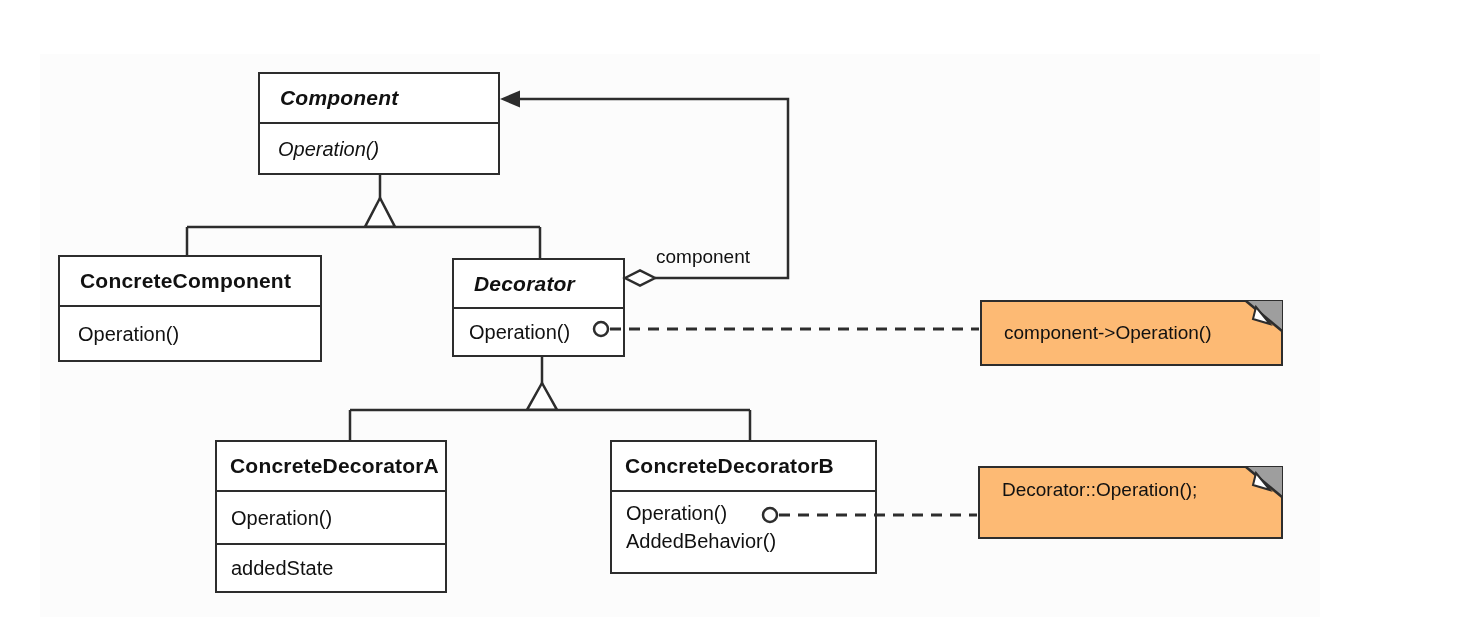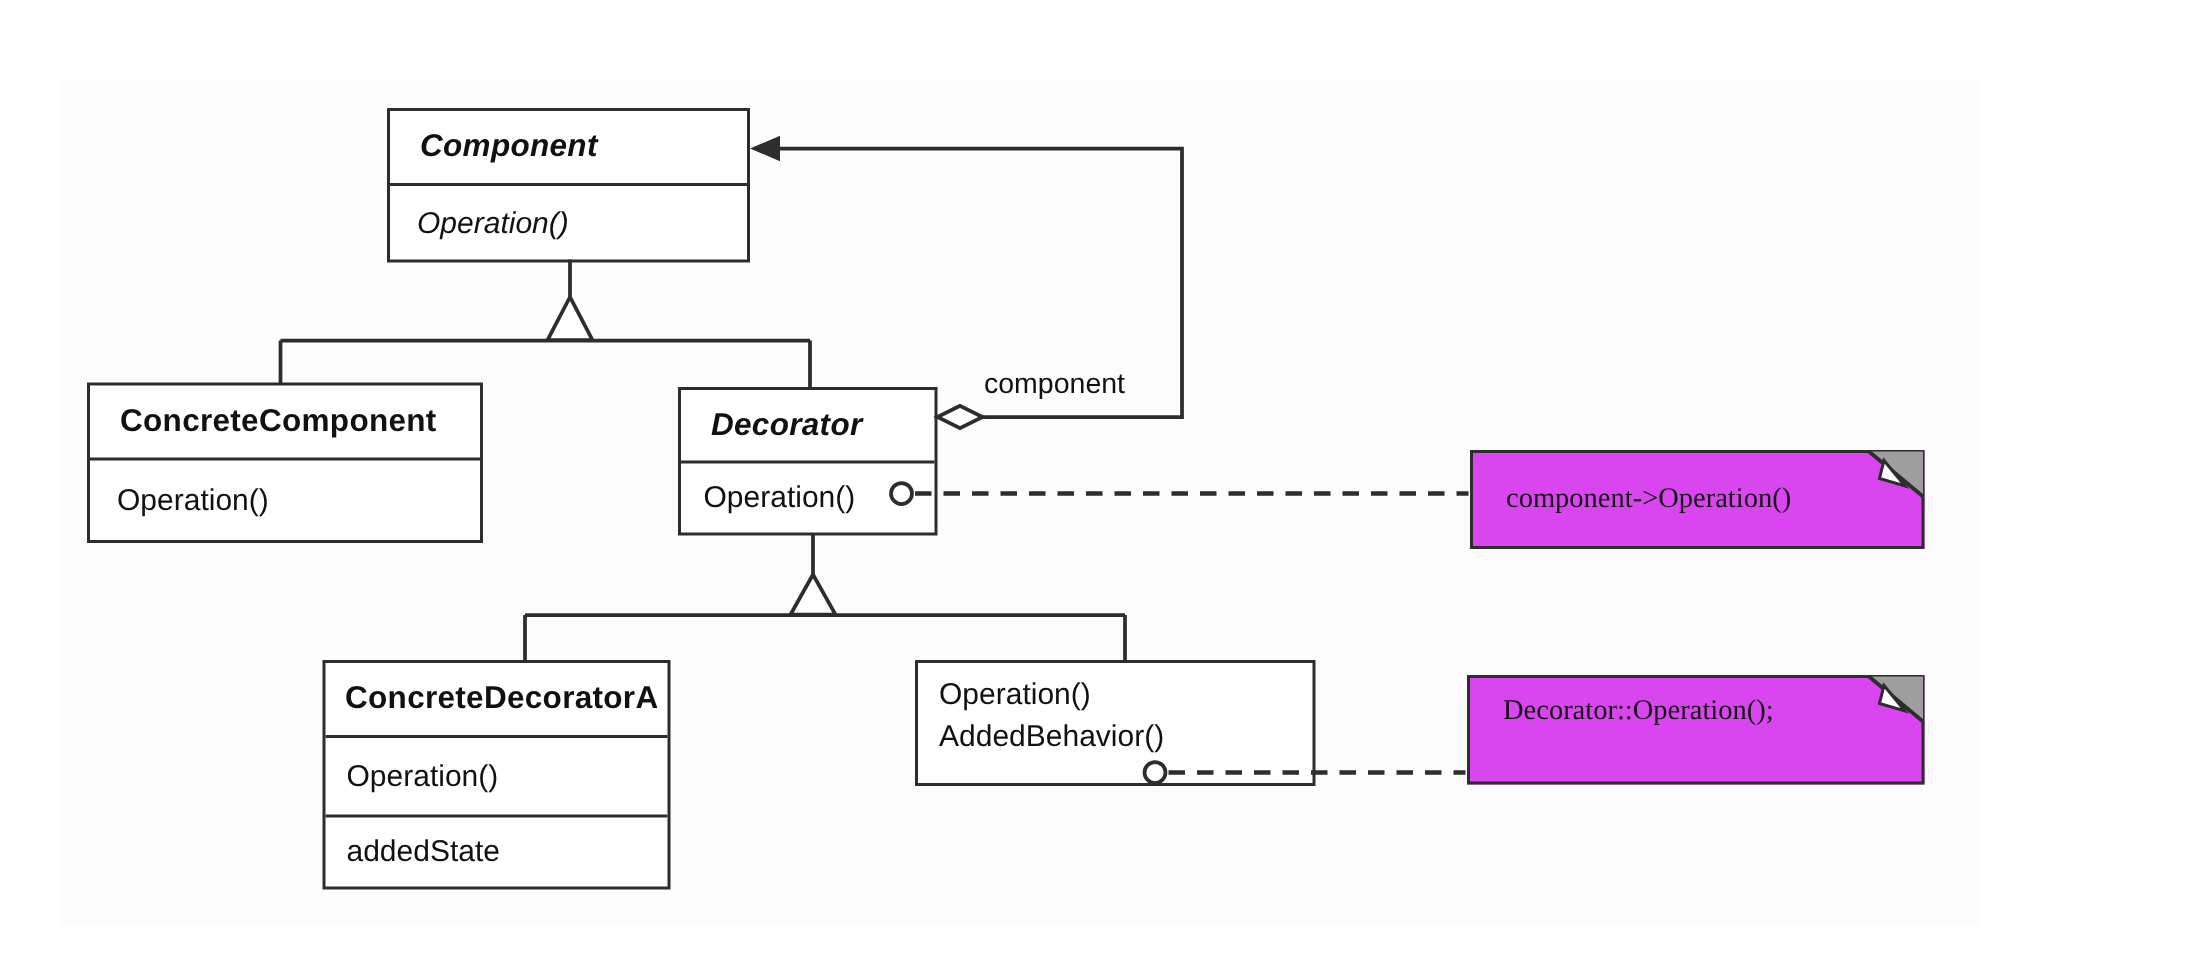--- a/index.html
+++ b/index.html
@@ -43,25 +43,25 @@
   #class-concrete-decorator-a{left:215px;top:440px;width:232px;}
   #class-concrete-decorator-a .uml-title{height:50px;padding-left:13px;}
   #class-concrete-decorator-a .uml-section{height:51px;padding-left:14px;}
   #class-concrete-decorator-a .uml-section.attrs{height:48px;}
 
   #class-concrete-decorator-b{left:610px;top:440px;width:267px;}
   #class-concrete-decorator-b .uml-title{height:50px;padding-left:13px;}
   #class-concrete-decorator-b .uml-section{height:80px;justify-content:flex-start;padding-top:7px;padding-left:14px;}
 
   .uml-note{
-    position:absolute;background:#d946ef;border:2px solid #2d2d2d;box-sizing:border-box;
-    font-size:19px;z-index:1;font-family:Liberation Serif, serif;
+    position:absolute;background:#fdba74;border:2px solid #2d2d2d;box-sizing:border-box;
+    font-size:19px;z-index:1;
   }
   #note-decorator{left:980px;top:300px;width:303px;height:66px;display:flex;align-items:center;padding-left:22px;}
-  #note-concrete-b{left:978px;top:450px;width:305px;height:73px;padding:9px 0 0 22px;line-height:26px;}
+  #note-concrete-b{left:978px;top:466px;width:305px;height:73px;padding:9px 0 0 22px;line-height:26px;}
   .fold{position:absolute;top:-2px;right:-2px;width:40px;height:34px;}
 
   .role-label{
     position:absolute;left:656px;top:246px;font-size:19px;z-index:3;
   }
   .connectors{
     position:absolute;left:0;top:0;z-index:2;pointer-events:none;
   }
 </style>
 </head>
@@ -96,20 +96,21 @@
     <div class="uml-title">ConcreteDecoratorA</div>
     <div class="uml-section">
       <div class="uml-member">Operation()</div>
     </div>
     <div class="uml-section attrs">
       <div class="uml-member">addedState</div>
     </div>
   </div>
 
   <div class="uml-class" id="class-concrete-decorator-b">
+    <div class="uml-title">ConcreteDecoratorB</div>
     <div class="uml-section">
       <div class="uml-member">Operation()</div>
       <div class="uml-member">AddedBehavior()</div>
     </div>
   </div>
 
   <div class="role-label">component</div>
 
   <div class="uml-note" id="note-decorator">
     <span>component-&gt;Operation()</span>

